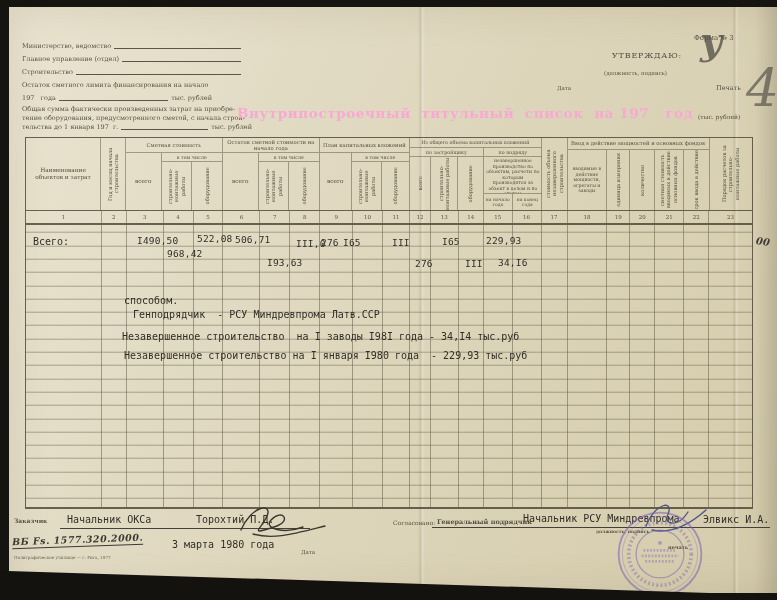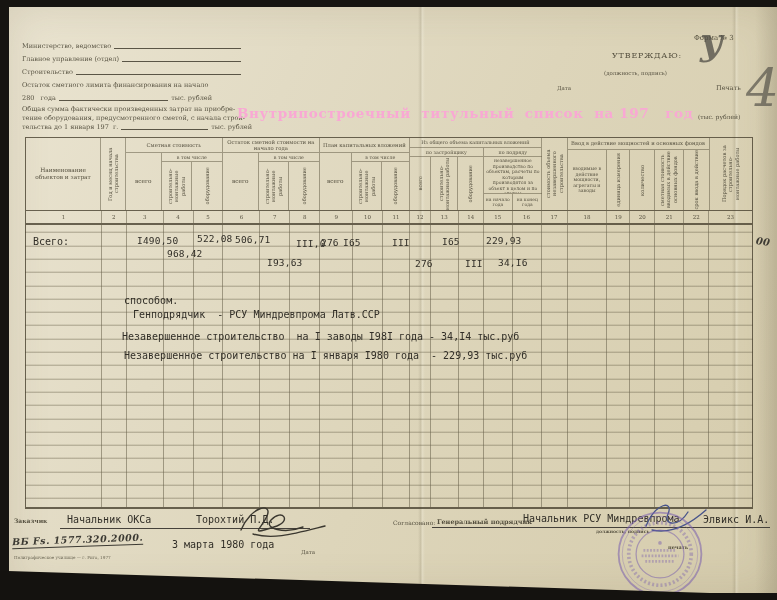--- a/index.html
+++ b/index.html
@@ -89,21 +89,21 @@
   <div class="pline" style="left:22px;top:55px;width:222px">
     <span>Главное управление (отдел)</span><span class="rule"></span>
   </div>
   <div class="pline" style="left:22px;top:68px;width:222px">
     <span>Строительство</span><span class="rule"></span>
   </div>
   <div class="pline" style="left:22px;top:81px;width:222px">
     <span>Остаток сметного лимита финансирования на начало</span>
   </div>
   <div class="pline" style="left:22px;top:94px;width:190px">
-    <span>280   года</span><span class="rule"></span><span class="tail">тыс. рублей</span>
+    <span>197   года</span><span class="rule"></span><span class="tail">тыс. рублей</span>
   </div>
   <div class="pline" style="left:22px;top:105px;width:222px">
     <span>Общая сумма фактически произведенных затрат на приобре-</span>
   </div>
   <div class="pline" style="left:22px;top:114px;width:222px">
     <span>тение оборудования, предусмотренного сметой, с начала строи-</span>
   </div>
   <div class="pline" style="left:22px;top:123px;width:230px">
     <span>тельства до 1 января 197  г.</span><span class="rule"></span><span class="tail">тыс. рублей</span>
   </div>

